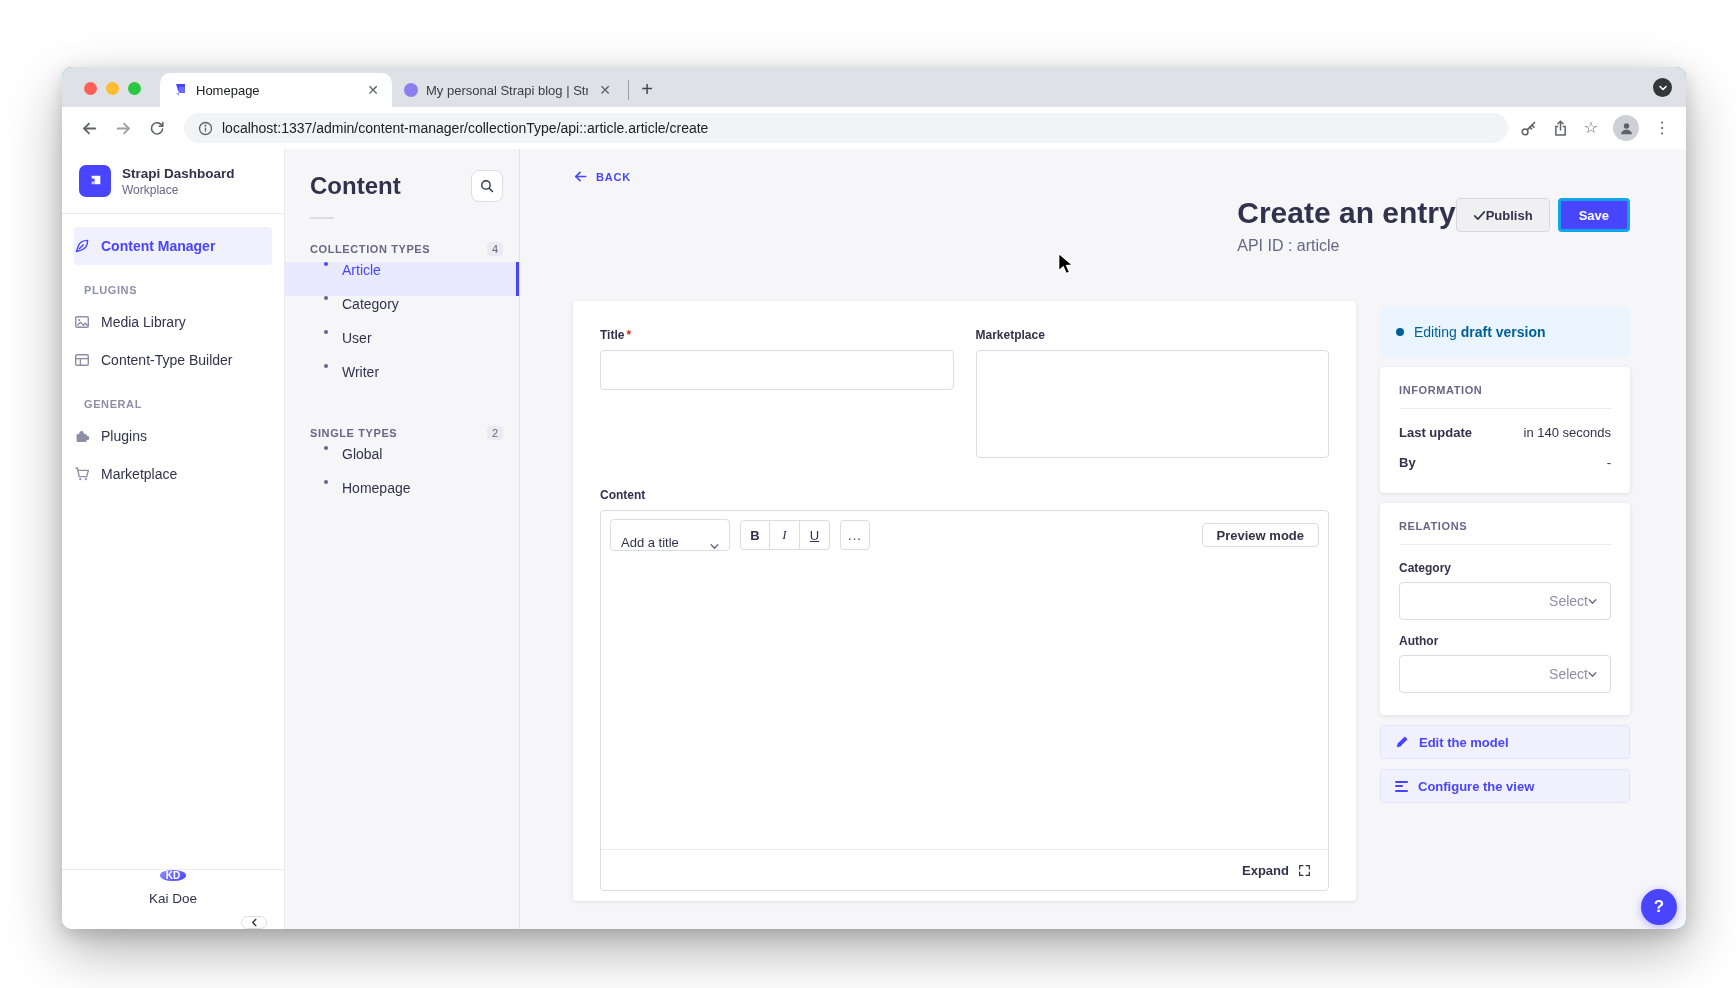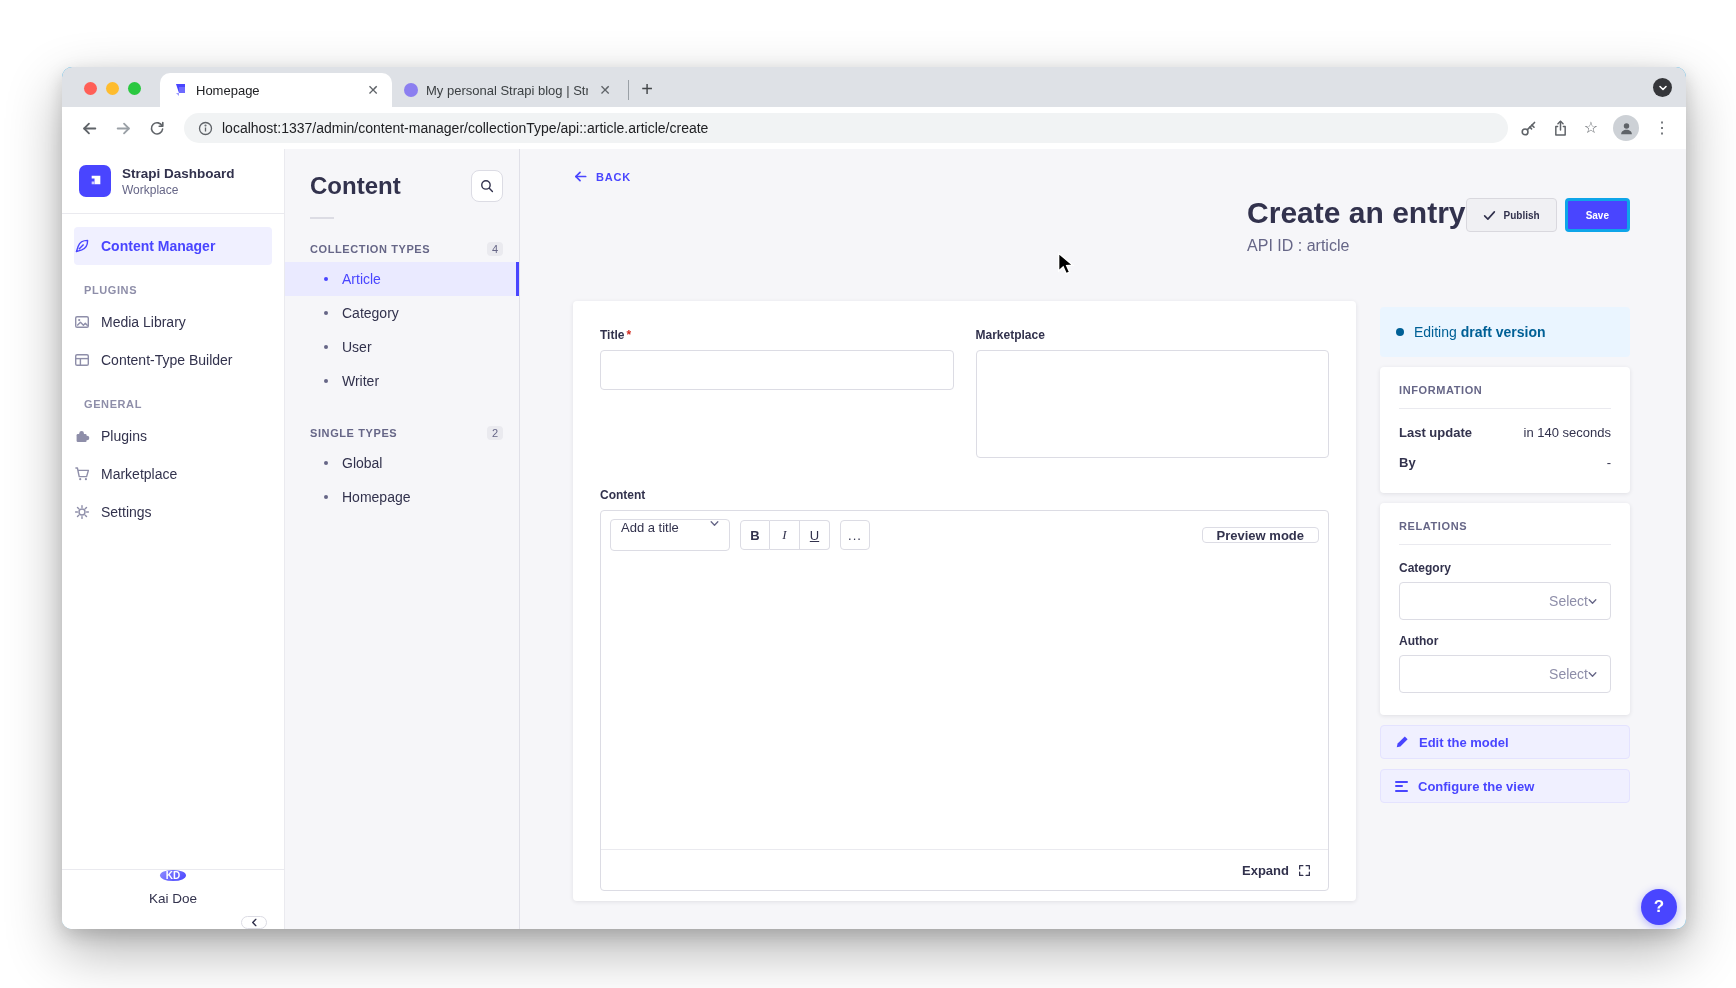--- a/index.html
+++ b/index.html
@@ -66,61 +66,61 @@
 
   
   .subnav{ width:235px; flex:0 0 235px; background:#f6f6f9; border-right:1px solid #e0e0e8; }
   .subnav-head{ display:flex; align-items:center; justify-content:space-between; padding:21px 16px 0 25px; }
   .subnav-title{ font-size:24px; font-weight:bold; color:#32324d; }
   .search-btn{ width:32px; height:32px; border:1px solid #dcdce4; background:#fff; border-radius:8px; display:flex; align-items:center; justify-content:center; color:#32324d; }
   .subnav-divider{ width:24px; height:2px; background:#dcdce4; margin:15px 0 17px 25px; }
   .group-head{ display:flex; align-items:center; justify-content:space-between; padding:0 16px 0 25px; height:26px; }
   .group-label{ font-size:11px; font-weight:bold; letter-spacing:.6px; color:#666687; }
   .group-count{ font-size:11px; color:#666687; background:#eaeaef; border-radius:4px; padding:1px 5px; }
-  .type-item{ height:34px; display:flex; align-items:center; gap:14px; padding-left:39px; font-size:14px; color:#32324d; position:relative; }
+  .type-item{ height:34px; display:flex; align-items:flex-start; gap:14px; padding-left:39px; font-size:14px; color:#32324d; position:relative; }
   .type-item .bullet{ width:4px; height:4px; border-radius:50%; background:#666687; }
   .type-item.active{ background:#eaeaff; color:#4945ff; }
   .type-item.active .bullet{ background:#4945ff; }
   .type-item.active::after{ content:''; position:absolute; right:0; top:0; bottom:0; width:3px; background:#4945ff; }
   .group-gap{ height:22px; }
 
   
   .main{ flex:1; position:relative; padding:20px 56px 0 53px; overflow:hidden; }
   .back-row{ display:flex; align-items:center; gap:8px; color:#4945ff; }
   .back-label{ font-size:11px; font-weight:bold; letter-spacing:.8px; }
   .title-row{ display:flex; align-items:flex-start; justify-content:flex-end; margin-top:12px; }
   .page-title{ font-size:30px; font-weight:bold; color:#32324d; line-height:1.1; }
   .page-sub{ font-size:16px; color:#666687; margin-top:8px; }
   .hdr-actions{ display:flex; gap:8px; margin-top:2px; }
-  .btn{ height:34px; border-radius:4px; font-size:10px; font-weight:bold; display:flex; align-items:center; gap:8px; padding:0 16px; }
+  .btn{ height:34px; border-radius:4px; font-size:13px; font-weight:bold; display:flex; align-items:center; padding:0 16px; }
   .btn-publish{ background:#f0f0f3; border:1px solid #d9d8de; color:#32324d; }
   .btn-save{ background:#4945ff; border:3px solid #0ea5e9; color:#fff; padding:13px 18px; }
 
   .content-row{ display:flex; gap:24px; margin-top:46px; align-items:flex-start; }
 
   
   .form-card{ width:783px; background:#fff; border-radius:4px; box-shadow:0 1px 4px rgba(33,33,52,.1); padding:27px 27px 10px; }
   .fields-grid{ display:flex; gap:22px; }
   .field{ flex:1; }
   .field-label{ font-size:12px; font-weight:bold; color:#32324d; margin-bottom:8px; display:flex; gap:2px; }
   .req{ color:#d02b20; }
   .text-input{ width:100%; height:40px; border:1px solid #dcdce4; border-radius:4px; background:#fff; font-size:14px; font-family:"Liberation Sans",sans-serif; padding:0 12px; color:#32324d; outline:none; }
   .textarea{ width:100%; height:108px; border:1px solid #dcdce4; border-radius:4px; background:#fff; font-size:14px; font-family:"Liberation Sans",sans-serif; padding:10px 12px; color:#32324d; resize:none; outline:none; }
   .content-field{ margin-top:26px; }
   .editor{ border:1px solid #dcdce4; border-radius:4px; background:#fff; overflow:hidden; }
   .editor-toolbar{ display:flex; align-items:center; gap:10px; padding:8px 9px; }
-  .heading-select{ height:32px; width:120px; border:1px solid #dcdce4; border-radius:4px; background:#fff; display:flex; align-items:flex-start; justify-content:space-between; padding:0 10px; font-size:13px; color:#32324d; }
+  .heading-select{ height:32px; width:120px; border:1px solid #dcdce4; border-radius:4px; background:#fff; display:flex; align-items:flex-end; justify-content:space-between; padding:0 10px; font-size:13px; color:#32324d; }
   .fmt-group{ display:flex; }
   .fmt-btn{ width:30px; height:30px; border:1px solid #dcdce4; background:#fff; display:flex; align-items:center; justify-content:center; font-size:13px; color:#32324d; }
   .fmt-btn + .fmt-btn{ border-left:none; }
   .fmt-b{ font-weight:bold; border-radius:4px 0 0 4px; }
   .fmt-i{ font-style:italic; font-family:"Liberation Serif",serif; }
   .fmt-u{ text-decoration:underline; border-radius:0 4px 4px 0; }
   .more-btn{ width:30px; height:30px; border:1px solid #dcdce4; border-radius:4px; background:#fff; display:flex; align-items:center; justify-content:center; font-size:13px; color:#32324d; letter-spacing:1px; }
-  .preview-btn{ margin-left:auto; height:16px; border:1px solid #dcdce4; border-radius:4px; background:#fff; font-size:13px; font-weight:bold; color:#32324d; display:flex; align-items:center; padding:0 14px; }
+  .preview-btn{ margin-left:auto; height:24px; border:1px solid #dcdce4; border-radius:4px; background:#fff; font-size:13px; font-weight:bold; color:#32324d; display:flex; align-items:center; padding:0 14px; }
   .editor-body{ height:290px; background:#fff; }
   .editor-footer{ border-top:1px solid #eaeaef; height:41px; display:flex; align-items:center; justify-content:flex-end; gap:9px; padding:0 17px; }
   .expand-label{ font-size:13px; font-weight:bold; color:#32324d; }
 
   
   .side{ width:250px; flex:0 0 250px; margin-top:6px; }
   .draft-banner{ height:50px; background:#eaf5ff; border-radius:4px; display:flex; align-items:center; gap:10px; padding:0 16px; }
   .draft-dot{ width:8px; height:8px; border-radius:50%; background:#006096; flex:0 0 8px; }
   .draft-text{ font-size:14px; color:#006096; }
   .draft-text b{ font-weight:bold; }
@@ -286,29 +286,20 @@
         </div>
         <div class="nav-item">
           <span class="nicon">
             <svg width="16" height="16" viewBox="0 0 16 16" fill="none" stroke="currentColor" stroke-width="1.4" stroke-linejoin="round">
                 <path d="M1.4 2h2l1.8 8.6h7.4l1.8-6.2H4.1"></path>
                 <circle cx="6.2" cy="13.2" r="1.1" fill="currentColor" stroke="none"></circle>
                 <circle cx="11.9" cy="13.2" r="1.1" fill="currentColor" stroke="none"></circle>
               </svg>
           </span>
           <span>Marketplace</span>
-        </div>
-        <div class="nav-item">
-          <span class="nicon">
-            <svg width="16" height="16" viewBox="0 0 16 16" fill="none" stroke="currentColor" stroke-width="1.4" stroke-linecap="round">
-                <circle cx="8" cy="8" r="3"></circle>
-                <path d="M8 1.6v1.8M8 12.6v1.8M1.6 8h1.8M12.6 8h1.8M3.5 3.5l1.3 1.3M11.2 11.2l1.3 1.3M12.5 3.5l-1.3 1.3M4.8 11.2l-1.3 1.3"></path>
-              </svg>
-          </span>
-          <span>Settings</span>
         </div>
       </div>
       <div class="nav-user">
         <div class="avatar-kd">KD</div>
         <span class="nav-user-name">Kai Doe</span>
         <div class="collapse-btn">
           <svg width="9" height="9" viewBox="0 0 10 10">
               <polyline points="6.5,1.5 3,5 6.5,8.5" fill="none" stroke="#32324d" stroke-width="1.5" stroke-linecap="round" stroke-linejoin="round"></polyline>
             </svg>
         </div>

